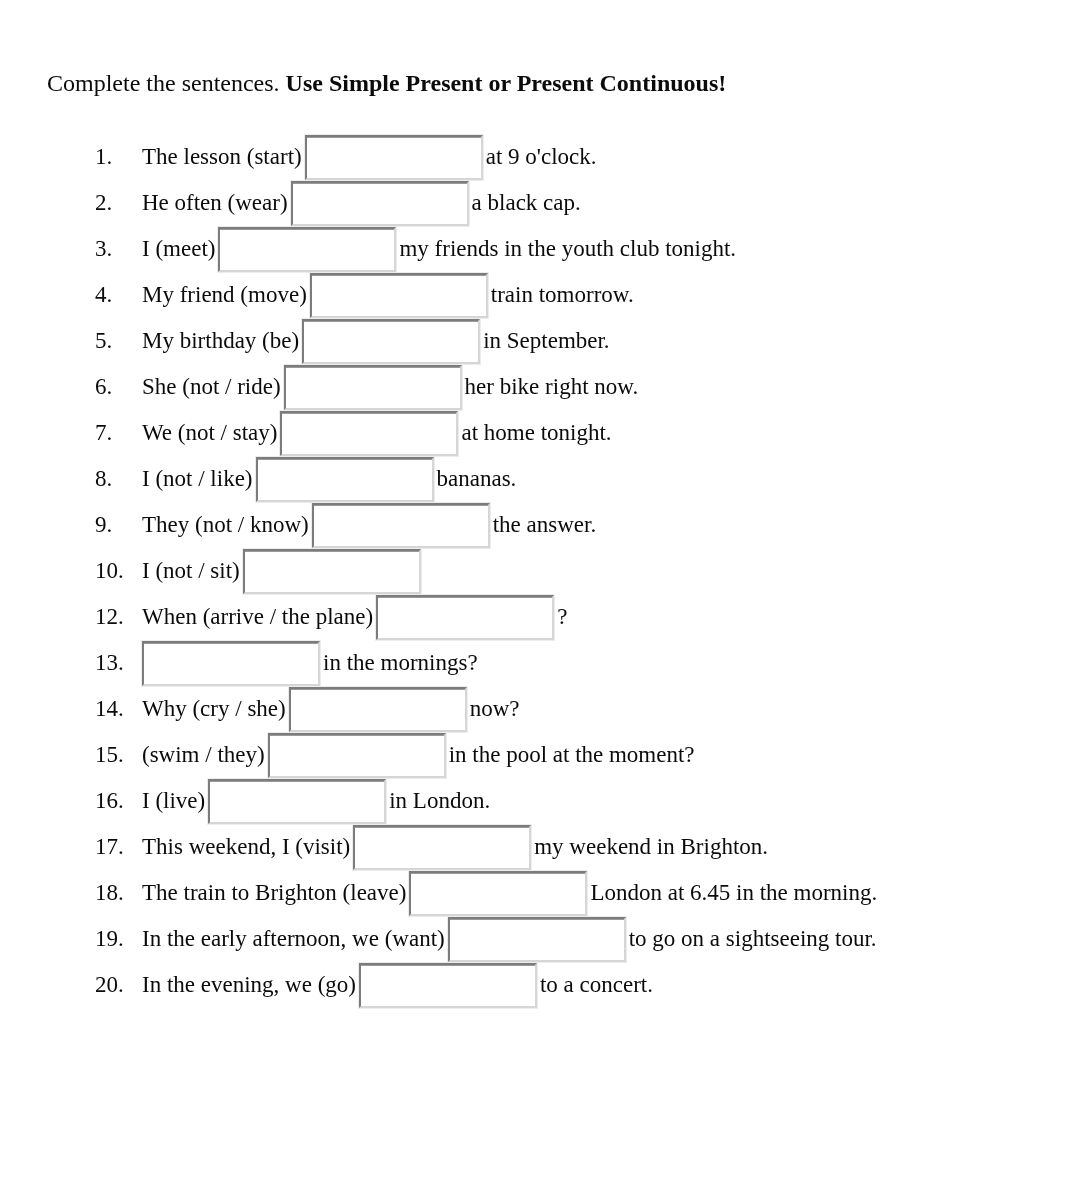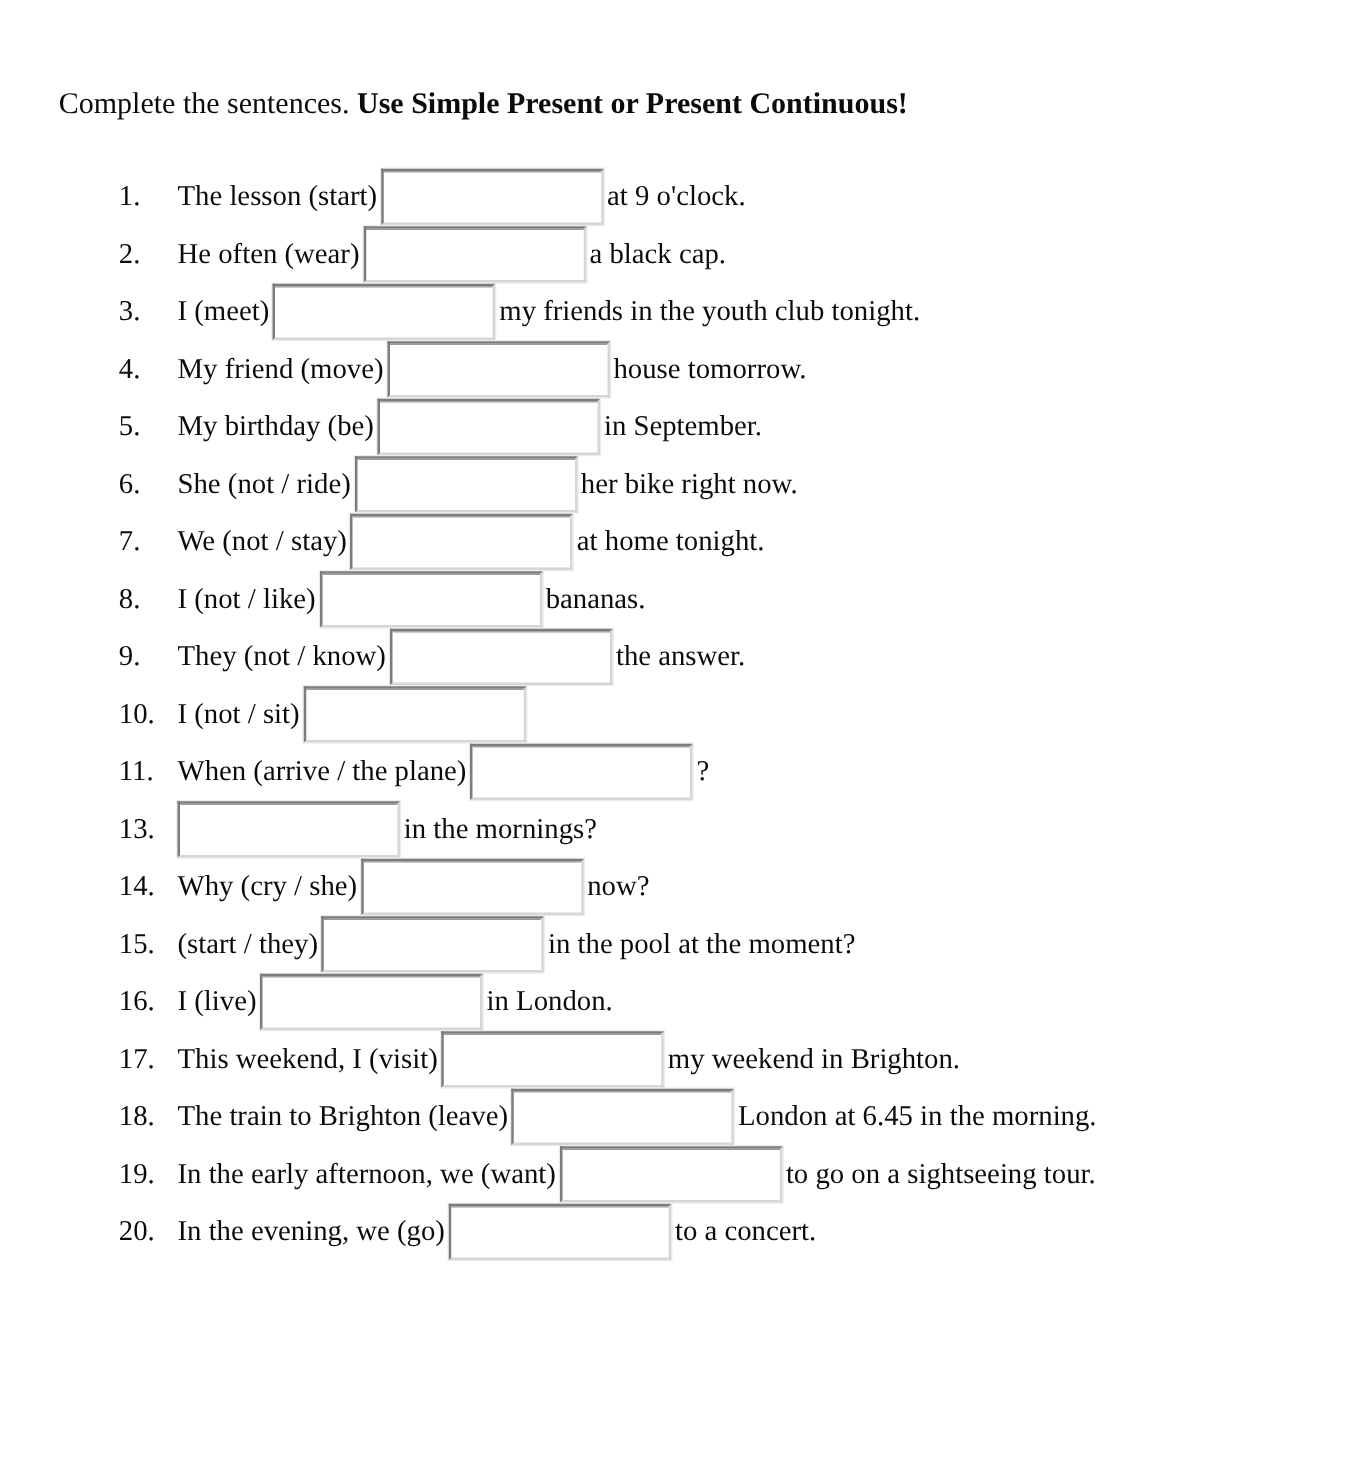--- a/index.html
+++ b/index.html
@@ -58,21 +58,21 @@
     <span class="num">3.</span>
     <span class="pre">I (meet)</span>
     <input class="blank" type="text" style="">
     <span class="post">my friends in the youth club tonight.</span>
   </div>
 
   <div class="row">
     <span class="num">4.</span>
     <span class="pre">My friend (move)</span>
     <input class="blank" type="text" style="">
-    <span class="post">house tomorrow.</span>
+    <span class="post">train tomorrow.</span>
   </div>
 
   <div class="row">
     <span class="num">5.</span>
     <span class="pre">My birthday (be)</span>
     <input class="blank" type="text" style="">
     <span class="post">in September.</span>
   </div>
 
   <div class="row">
@@ -103,21 +103,21 @@
     <span class="post">the answer.</span>
   </div>
 
   <div class="row">
     <span class="num">10.</span>
     <span class="pre">I (not / sit)</span>
     <input class="blank" type="text" style="">
   </div>
 
   <div class="row">
-    <span class="num">11.</span>
+    <span class="num">12.</span>
     <span class="pre">When (arrive / the plane)</span>
     <input class="blank" type="text" style="">
     <span class="post">?</span>
   </div>
 
 
   <div class="row">
     <span class="num">13.</span>
     <input class="blank" type="text" style="">
     <span class="post">in the mornings?</span>
@@ -125,21 +125,21 @@
 
   <div class="row">
     <span class="num">14.</span>
     <span class="pre">Why (cry / she)</span>
     <input class="blank" type="text" style="">
     <span class="post">now?</span>
   </div>
 
   <div class="row">
     <span class="num">15.</span>
-    <span class="pre">(start / they)</span>
+    <span class="pre">(swim / they)</span>
     <input class="blank" type="text" style="">
     <span class="post">in the pool at the moment?</span>
   </div>
 
   <div class="row">
     <span class="num">16.</span>
     <span class="pre">I (live)</span>
     <input class="blank" type="text" style="">
     <span class="post">in London.</span>
   </div>

